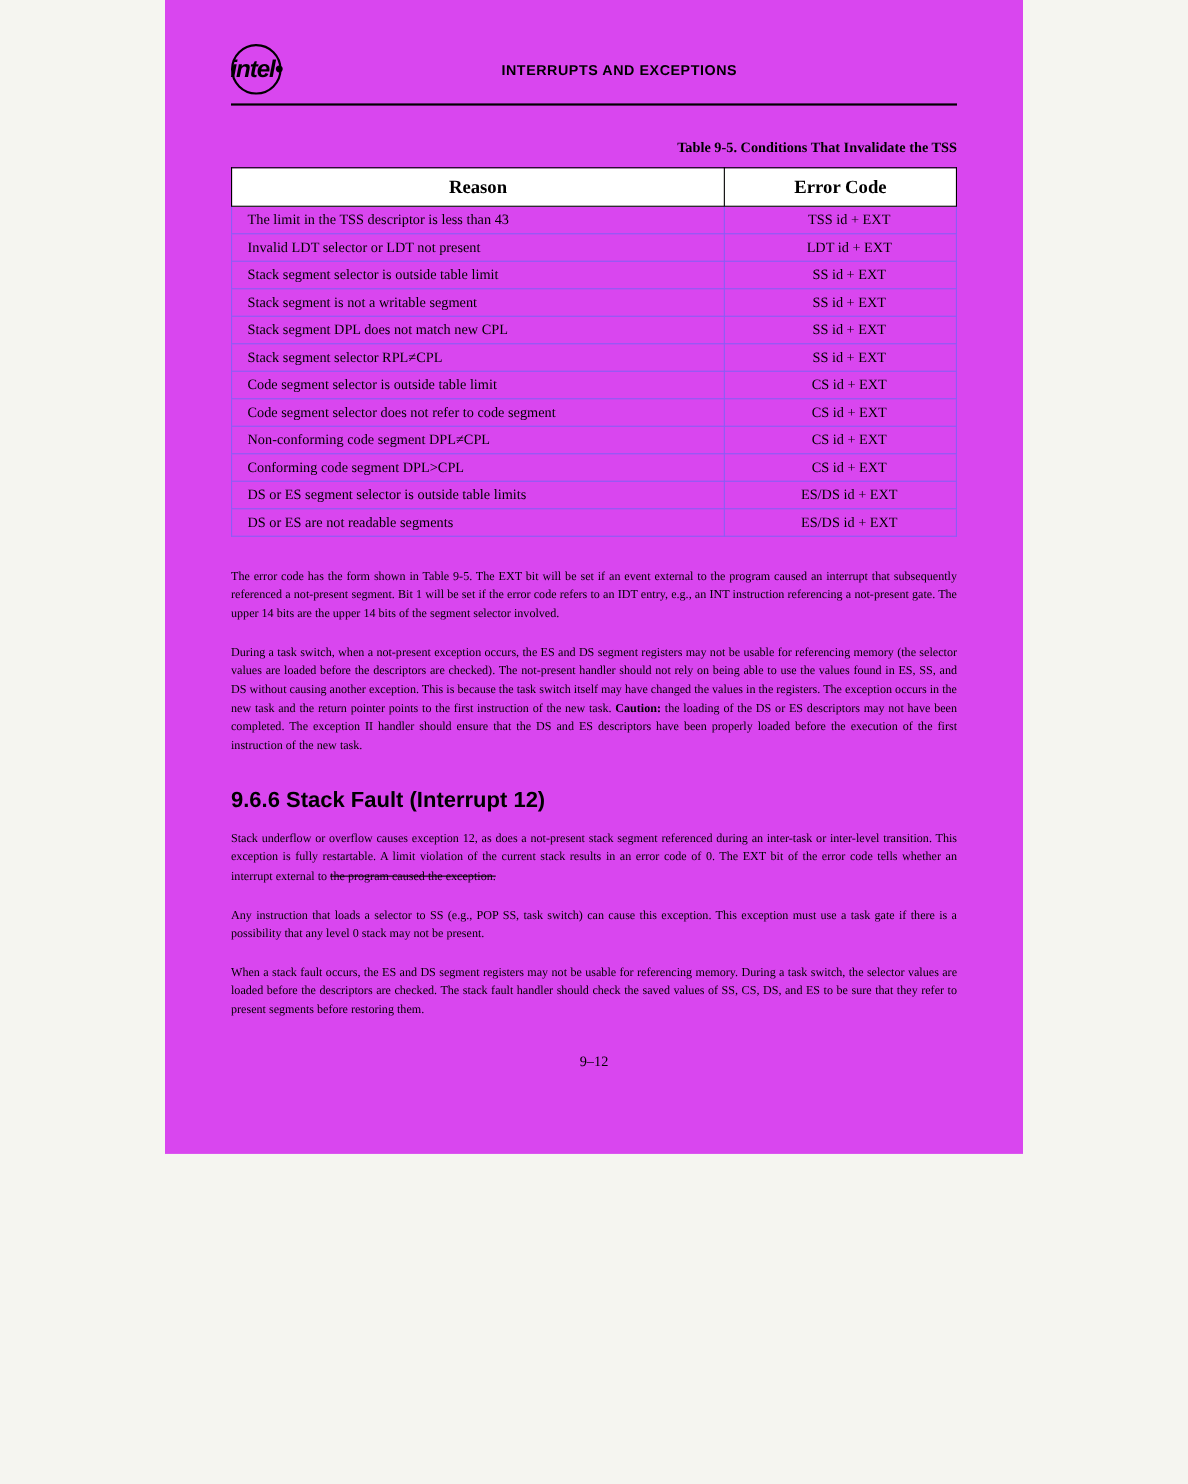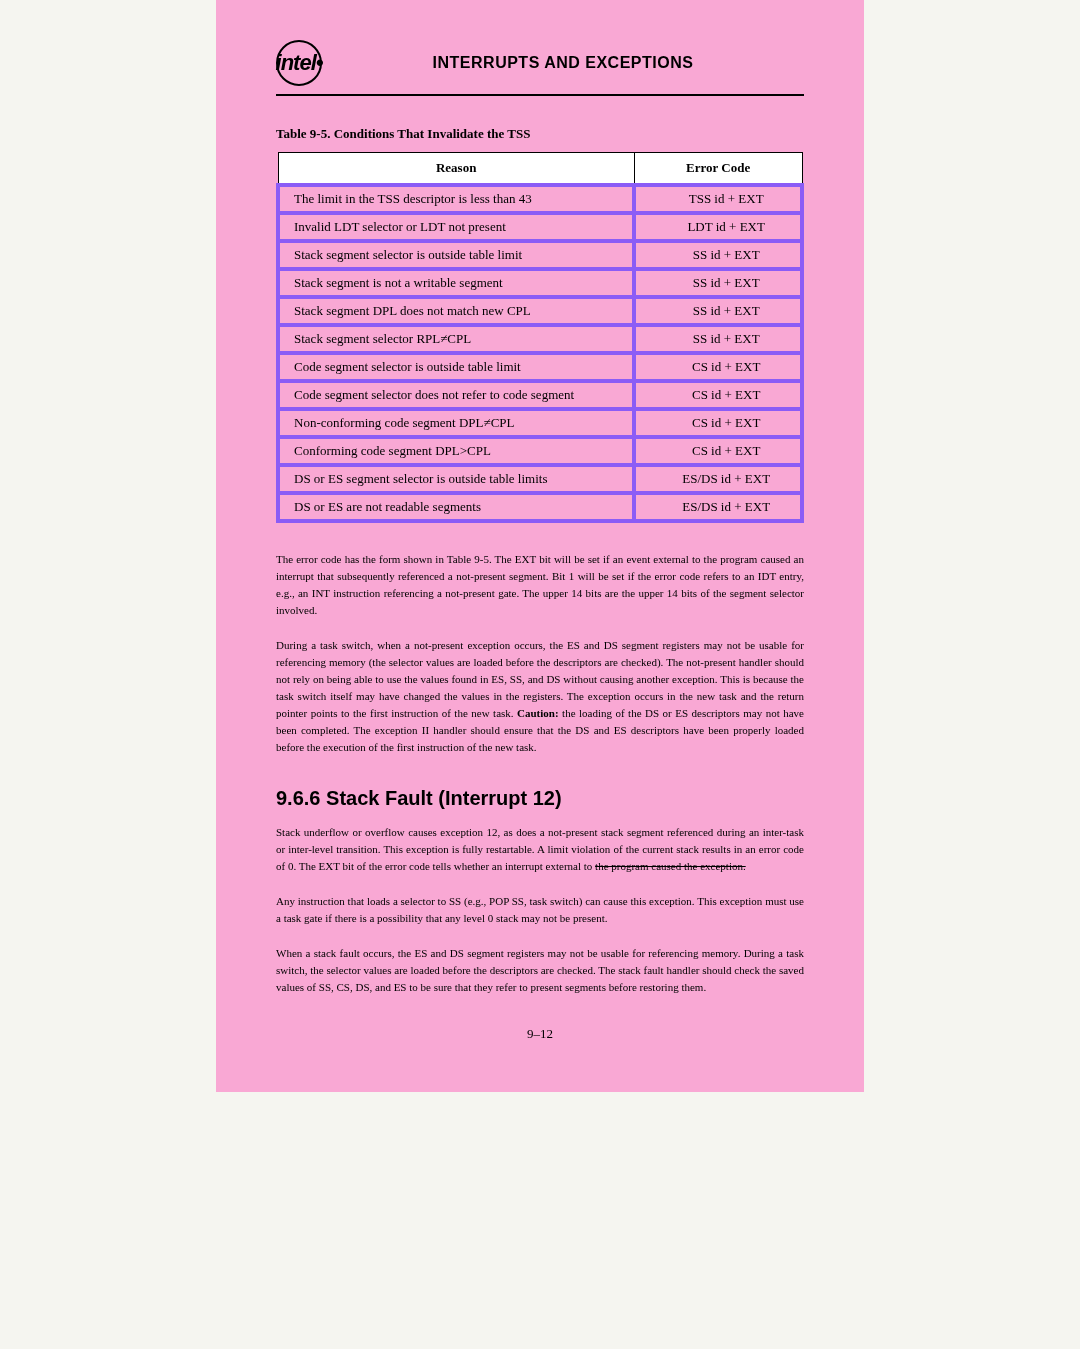--- a/index.html
+++ b/index.html
@@ -13,24 +13,24 @@
       font-family: 'Times New Roman', Times, serif;
       font-size: 14px;
       color: #000;
       display: flex;
       justify-content: center;
       align-items: flex-start;
       min-height: 100vh;
     }
 
     .page {
-      background: #f9a8d4;
-      width: 648px;
+      background: #d946ef;
+      width: 780px;
       min-height: 980px;
-      padding: 40px 60px 50px 60px;
+      padding: 40px 60px 76px 60px;
       position: relative;
     }
 
     .header {
       display: flex;
       align-items: center;
       border-bottom: 2px solid #000;
       padding-bottom: 8px;
       margin-bottom: 30px;
     }
@@ -49,52 +49,52 @@
       justify-content: center;
       margin-right: 0;
       letter-spacing: -1px;
     }
 
     .header-title {
       flex: 1;
       text-align: center;
       font-family: Arial, Helvetica, sans-serif;
       font-weight: bold;
-      font-size: 16px;
+      font-size: 13px;
       letter-spacing: 0.5px;
     }
 
     .table-section {
       margin-bottom: 28px;
     }
 
     .table-caption {
-      text-align: left;
+      text-align: right;
       font-weight: bold;
       font-size: 13px;
       margin-bottom: 10px;
     }
 
     .conditions-table {
       width: 100%;
       border-collapse: collapse;
       border: 1.5px solid #000;
     }
 
     .conditions-table th {
       border: 1.5px solid #000;
       padding: 7px 14px;
       font-weight: bold;
-      font-size: 13px;
+      font-size: 17px;
       text-align: center;
       background: #fff;
     }
 
     .conditions-table td {
-      border: 4px solid #8b5cf6;
+      border: 1px solid #8b5cf6;
       padding: 4px 14px;
       font-size: 13px;
     }
 
     .conditions-table td:first-child {
       width: 68%;
     }
 
     .conditions-table td:last-child {
       width: 32%;

